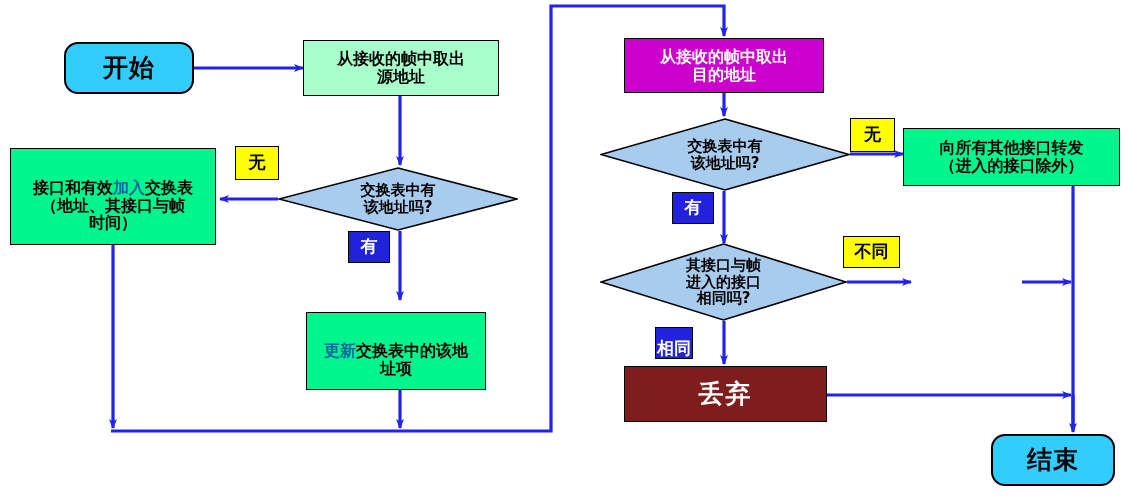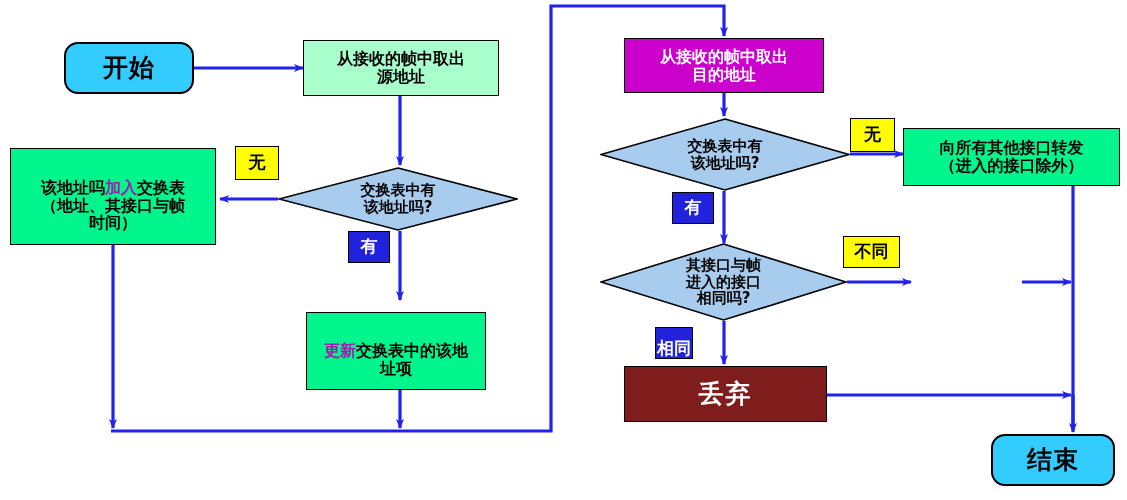--- a/index.html
+++ b/index.html
@@ -93,21 +93,21 @@
     color: #000000;
     font-size: 17px;
   }
   .label-blue {
     background: #2222dd;
     border: 1.5px solid #000000;
     color: #ffffff;
     font-size: 17px;
   }
   .hl-red {
-    color: #a21caf;
+    color: #0369a1;
   }
 </style>
 </head>
 <body>
 
 <div id="canvas">
 
   <svg class="edges" viewBox="0 0 1127 500" xmlns="http://www.w3.org/2000/svg">
     <defs>
       <marker id="arrow" markerWidth="10" markerHeight="8" refX="9" refY="4" orient="auto" markerUnits="userSpaceOnUse">
@@ -170,21 +170,21 @@
   <div class="node label-yellow" style="left:235px; top:146px; width:44px; height:34px;">
     <span>无</span>
   </div>
 
   <div class="node label-blue" style="left:348px; top:231px; width:42px; height:32px;">
     <span>有</span>
   </div>
 
   <div class="node process-spring" style="left:10px; top:148px; width:206px; height:97px; flex-direction:column;">
     <div>
-      <span>该地址吗</span><span class="hl-red">加入</span><span>交换表</span>
+      <span>接口和有效</span><span class="hl-red">加入</span><span>交换表</span>
     </div>
     <div>（地址、其接口与帧</div>
     <div>时间）</div>
   </div>
 
   <div class="node process-spring" style="left:306px; top:312px; width:180px; height:78px; flex-direction:column;">
     <div>
       <span class="hl-red">更新</span><span>交换表中的该地</span>
     </div>
     <div>址项</div>

